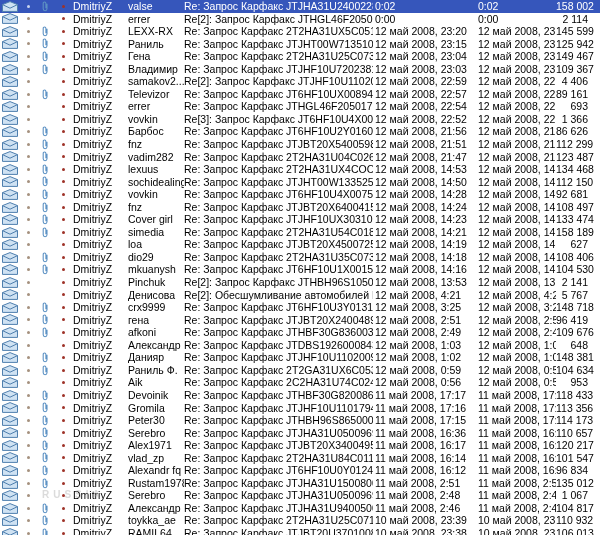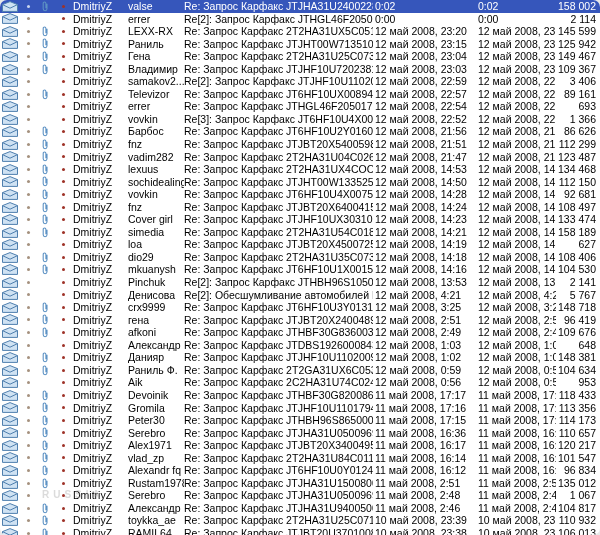--- a/index.html
+++ b/index.html
@@ -1,33 +1,33 @@
 <!DOCTYPE html>
 <html style="--sel: #3656bb; --dotred: #9e3228; --dotgrey: #a5917e;"><head>
 <meta charset="utf-8">
 <style>
   html,body{margin:0;padding:0;background:#e8e8e8;}
   .screen{
     width:600px;height:535px;overflow:hidden;background:#ffffff;position:relative;
-    font-family:"Liberation Sans","DejaVu Sans",sans-serif;font-size:10.5px;color:#000;border-radius:7px;
+    font-family:"Liberation Sans","DejaVu Sans",sans-serif;font-size:10.5px;color:#000;
   }
   .list{position:absolute;left:0;top:0;width:600px;}
   .row{display:flex;align-items:center;height:12.55px;line-height:12.55px;white-space:nowrap;cursor:default;}
   .row.selected{background:var(--sel,#3656bb);color:#fff;}
   .cell{overflow:hidden;box-sizing:border-box;flex-shrink:0;}
   .c-status{width:22px;padding-left:2px;display:flex;align-items:center;}
   .c-flag{width:12px;display:flex;justify-content:center;align-items:center;}
   .c-clip{width:22px;display:flex;justify-content:center;align-items:center;}
   .c-prio{width:14px;display:flex;justify-content:center;align-items:center;}
   .c-from{width:58px;padding-left:3px;}
   .c-name{width:56px;}
   .c-subject{width:189px;}
   .c-d1{width:103px;padding-left:2px;}
   .c-d2{width:80px;padding-left:2px;}
-  .c-size{flex:1 1 auto;text-align:right;padding-right:4px;}
+  .c-size{flex:1 1 auto;text-align:right;padding-right:12px;}
   .dot{display:inline-block;border-radius:50%;}
   .dot-grey{width:3px;height:3px;background:var(--dotgrey,#a5917e);}
   .dot-red{width:3px;height:3px;background:var(--dotred,#9e3228);}
   .row.selected .dot-grey{background:#c9d4ef;}
   .watermark{
     position:absolute;left:28px;top:488px;z-index:5;pointer-events:none;
     font-weight:bold;letter-spacing:3px;color:rgba(160,160,160,0.38);
     line-height:13px;font-size:13.5px;
   }
   .watermark .wm2{display:block;margin-left:14px;letter-spacing:4px;font-size:10px;}
@@ -195,21 +195,21 @@
         </span>
         <span class="cell c-clip"></span>
         <span class="cell c-prio">
           <span class="dot dot-red"></span>
         </span>
         <span class="cell c-from">DmitriyZ</span>
         <span class="cell c-name">samakov2...</span>
         <span class="cell c-subject">Re[2]: Запрос Карфакс JTJHF10U110200961</span>
         <span class="cell c-d1">12 май 2008, 22:59</span>
         <span class="cell c-d2">12 май 2008, 22:59</span>
-        <span class="cell c-size">3 406</span>
+        <span class="cell c-size">4 406</span>
       </div>
       <div class="row">
         <span class="cell c-status">
           <svg width="16" height="11" viewBox="0 0 16 11">
             <path d="M0.5 3.6 L8 0.6 L15.5 3.6 V10.4 H0.5 Z" fill="#cfe2f3" stroke="#4f7fae" stroke-width="1"></path>
             <path d="M0.5 3.6 L8 7.2 L15.5 3.6" fill="none" stroke="#4f7fae" stroke-width="1"></path>
           </svg>
         </span>
         <span class="cell c-flag">
           <span class="dot dot-grey"></span>

